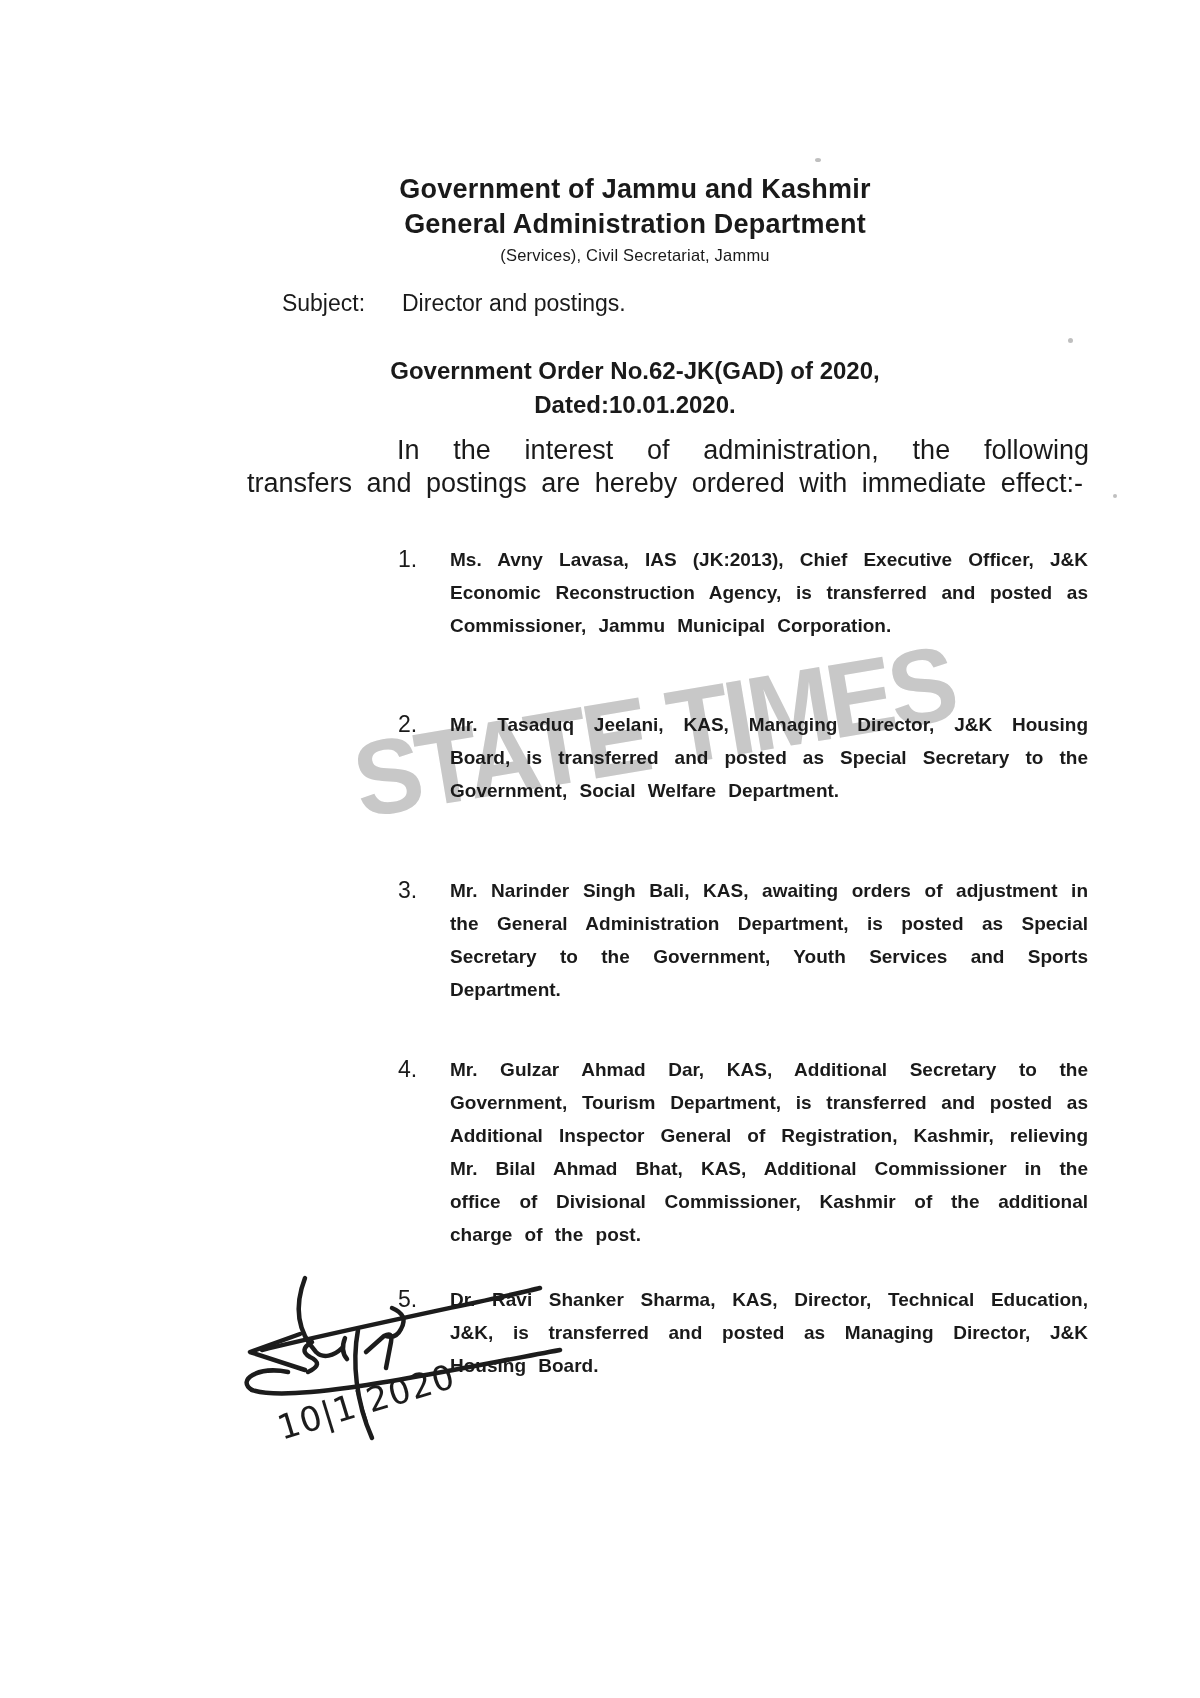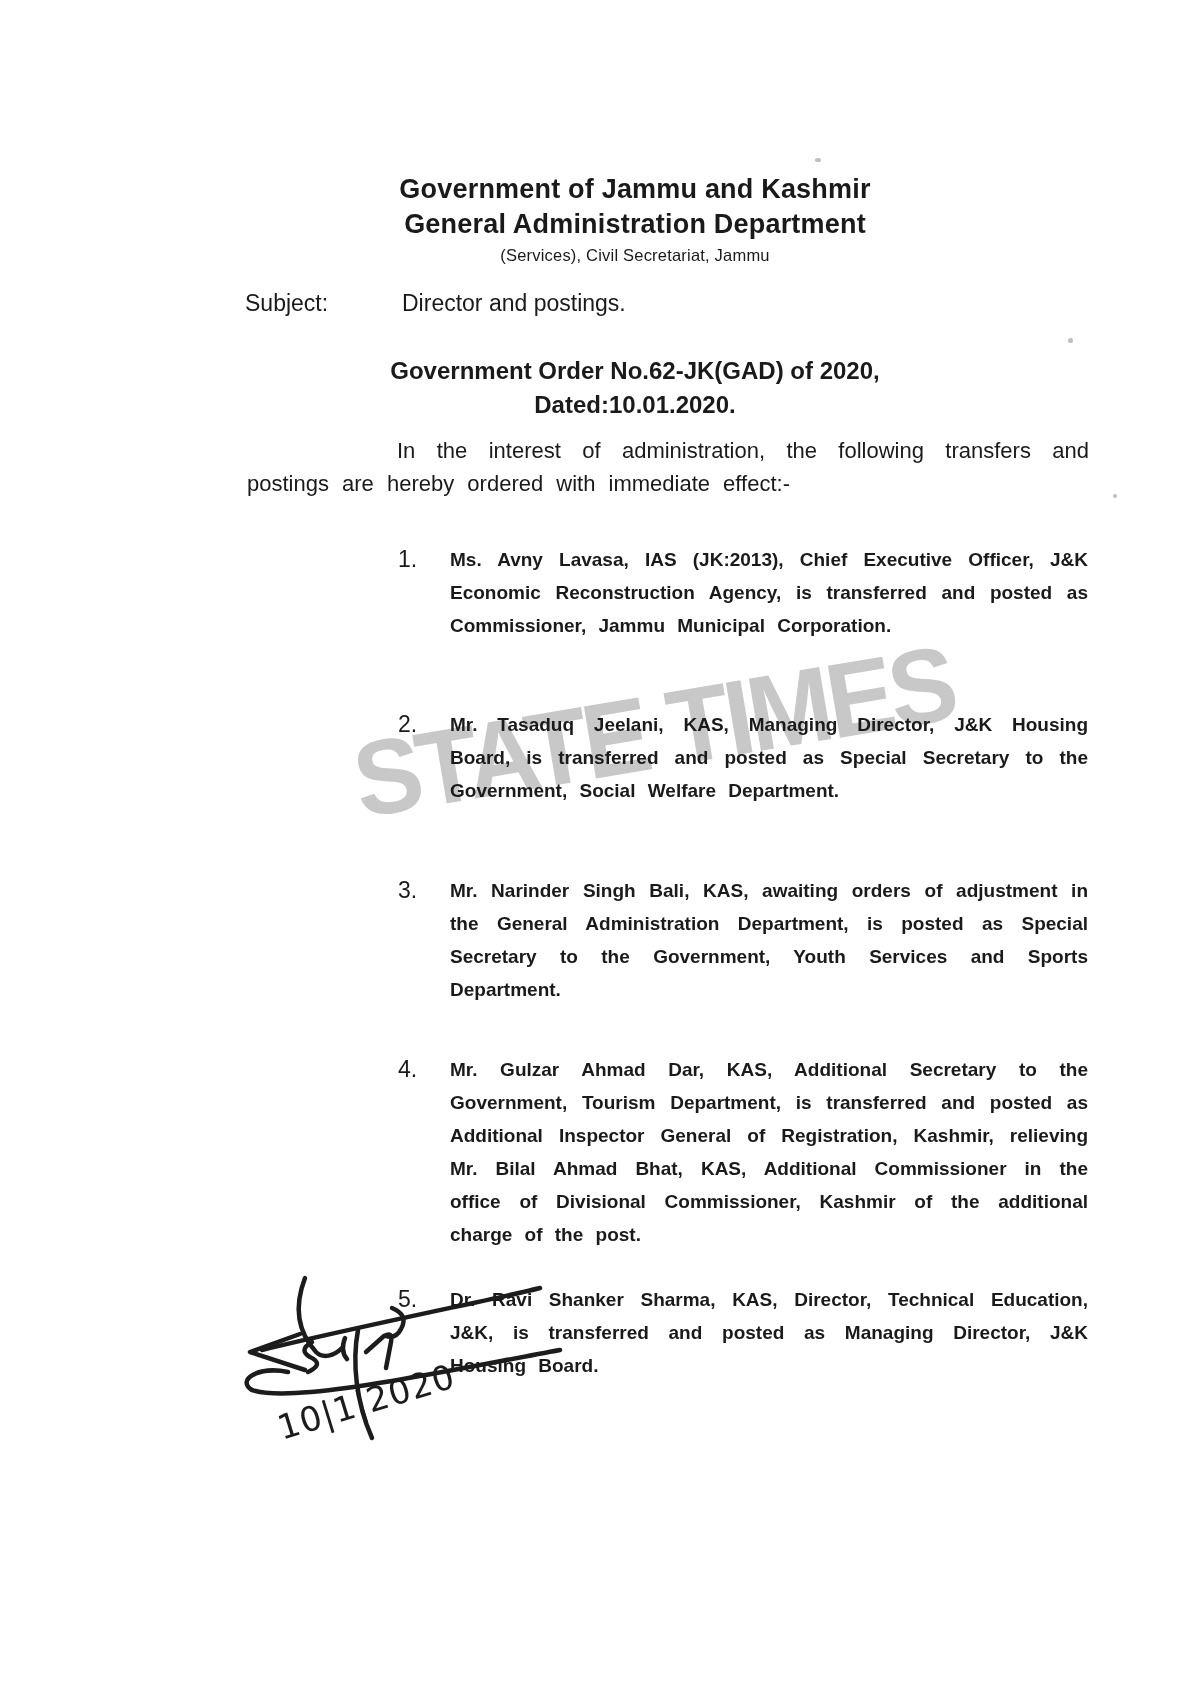--- a/index.html
+++ b/index.html
@@ -55,41 +55,41 @@
 
   
   .subject-row {
     position: absolute;
     left: 245px;
     top: 290px;
     width: 860px;
     display: flex;
     font-size: 23px;
   }
-  .subject-label { width: 157px; flex: none; }
+  .subject-label { width: 157px; flex: none; text-align: center; }
 
   
   .order-heading {
     position: absolute;
     left: 20px;
     top: 354px;
     width: 1230px;
     text-align: center;
     font-size: 24px;
     font-weight: 700;
     line-height: 34px;
   }
 
   
   .intro {
     position: absolute;
     left: 247px;
     top: 434px;
     width: 842px;
-    font-size: 22px;
+    font-size: 27px;
     line-height: 33px;
     text-align: justify;
     text-indent: 150px;
     word-spacing: 7px;
     margin: 0;
   }
 
   
   .order-item {
     position: absolute;

